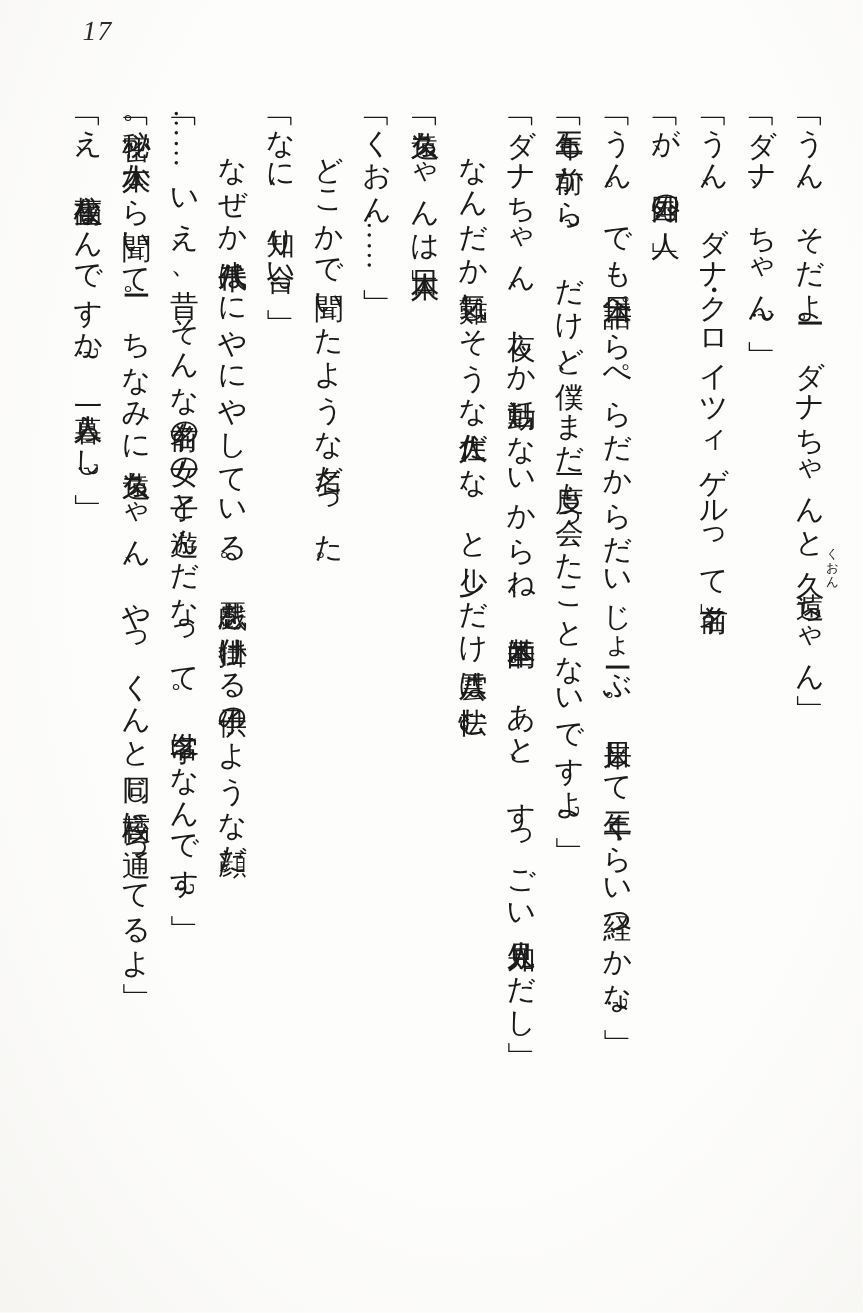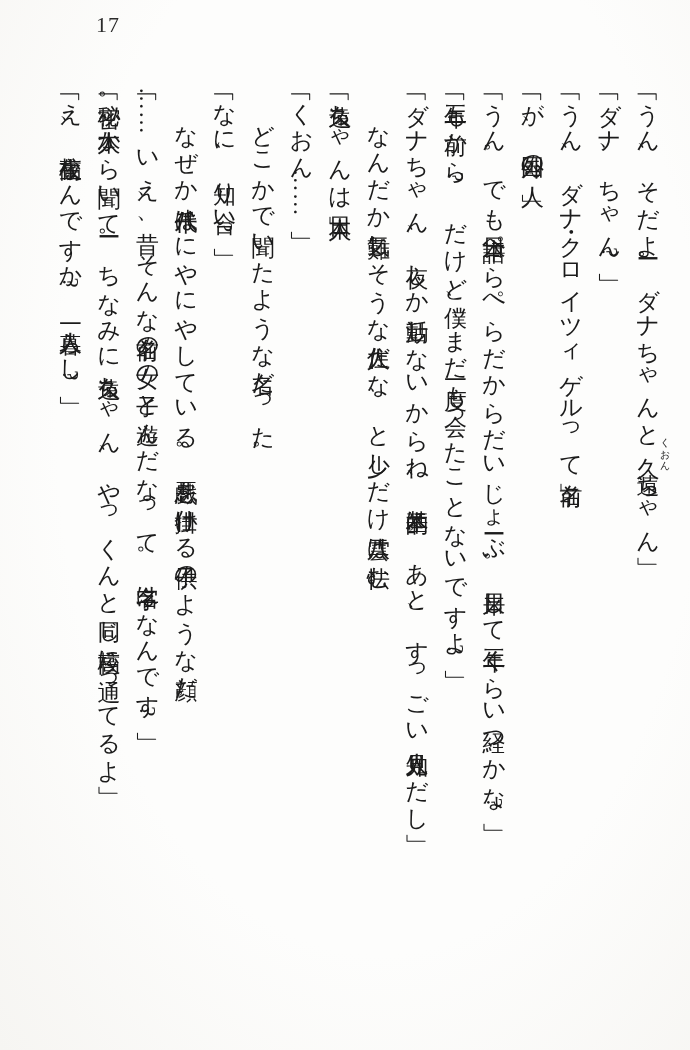--- a/index.html
+++ b/index.html
@@ -10,22 +10,23 @@
     width: 690px;
     height: 1050px;
     position: relative;
     overflow: hidden;
     background: radial-gradient(ellipse at 55% 40%, #fdfdfc 60%, #f6f5f2 100%);
     font-family: "Liberation Serif", "DejaVu Serif", serif;
   }
   .page-number {
     position: absolute;
     top: 12px;
-    left: 96px;
+    left: 66px;
     font-size: 22px;
+    font-style: italic;
     color: #2b2b2b;
     letter-spacing: 1px;
   }
   .text-area {
     position: absolute;
     top: 86px;
     right: 20px;
     height: 922px;
     writing-mode: vertical-rl;
     text-orientation: mixed;

